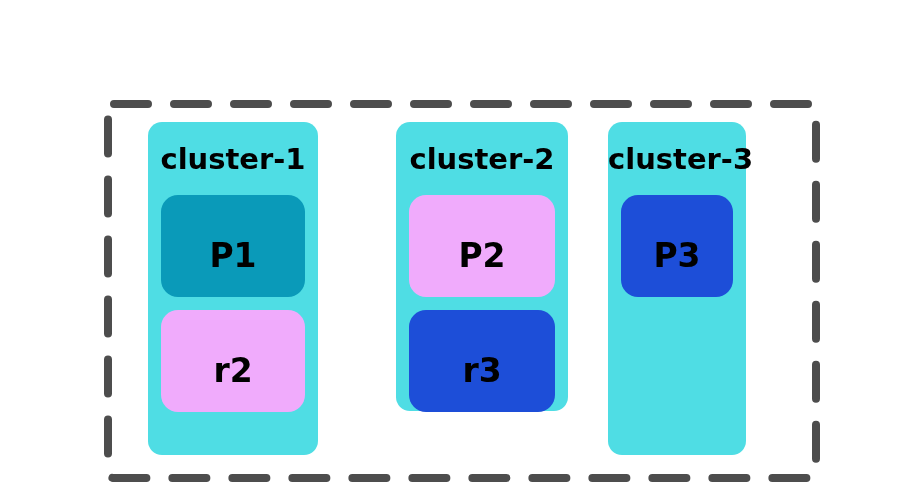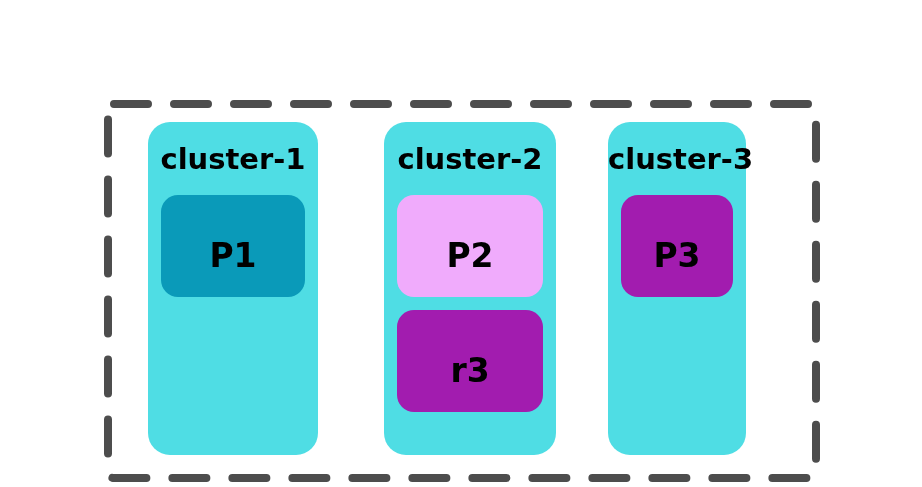--- a/index.html
+++ b/index.html
@@ -50,26 +50,26 @@
     display: block;
     width: 716px;
     height: 382px;
     overflow: visible;
   }
 
   
   .cluster-box {
     position: absolute;
     background: #4fdde4;
-    border-radius: 22px;
+    border-radius: 14px;
     box-sizing: border-box;
     padding: 11px;
   }
   #cluster-box-1 { left: 148px; top: 122px; width: 170px; height: 333px; }
-  #cluster-box-2 { left: 384px; top: 122px; width: 172px; height: 333px; }
+  #cluster-box-2 { left: 396px; top: 122px; width: 172px; height: 289px; }
   #cluster-box-3 { left: 608px; top: 122px; width: 138px; height: 333px; }
 
   .cluster-label {
     position: absolute;
     left: 0;
     top: 18px;
     width: 100%;
     text-align: center;
     font-size: 29px;
     font-weight: bold;
@@ -97,38 +97,41 @@
     font-size: 33px;
     font-weight: bold;
     color: #000000;
     line-height: 38px;
     white-space: nowrap;
     margin-top: 19px;
   }
 
   .fill-teal   { background: #0a9ab9; }
   .fill-yellow { background: #f0abfc; }
-  .fill-pink   { background: #a21caf; }
+  .fill-pink   { background: #1d4ed8; }
 </style>
 </head>
 <body>
 
 <div id="diagram-root">
 
 
   <div id="outer-boundary">
     <svg viewBox="0 0 716 382" xmlns="http://www.w3.org/2000/svg">
       <rect x="4" y="4" width="708" height="374" rx="6" ry="6" fill="none" stroke="#4d4d4d" stroke-width="8" stroke-linecap="round" stroke-dasharray="34 26"></rect>
     </svg>
   </div>
 
   <div class="cluster-box" id="cluster-box-1">
     <div class="cluster-label">cluster-1</div>
     <div class="shard shard-primary fill-teal">
       <span class="shard-label">P1</span>
+    </div>
+    <div class="shard shard-replica fill-yellow">
+      <span class="shard-label">r2</span>
     </div>
   </div>
 
   <div class="cluster-box" id="cluster-box-2">
     <div class="cluster-label">cluster-2</div>
     <div class="shard shard-primary fill-yellow">
       <span class="shard-label">P2</span>
     </div>
     <div class="shard shard-replica fill-pink">
       <span class="shard-label">r3</span>

